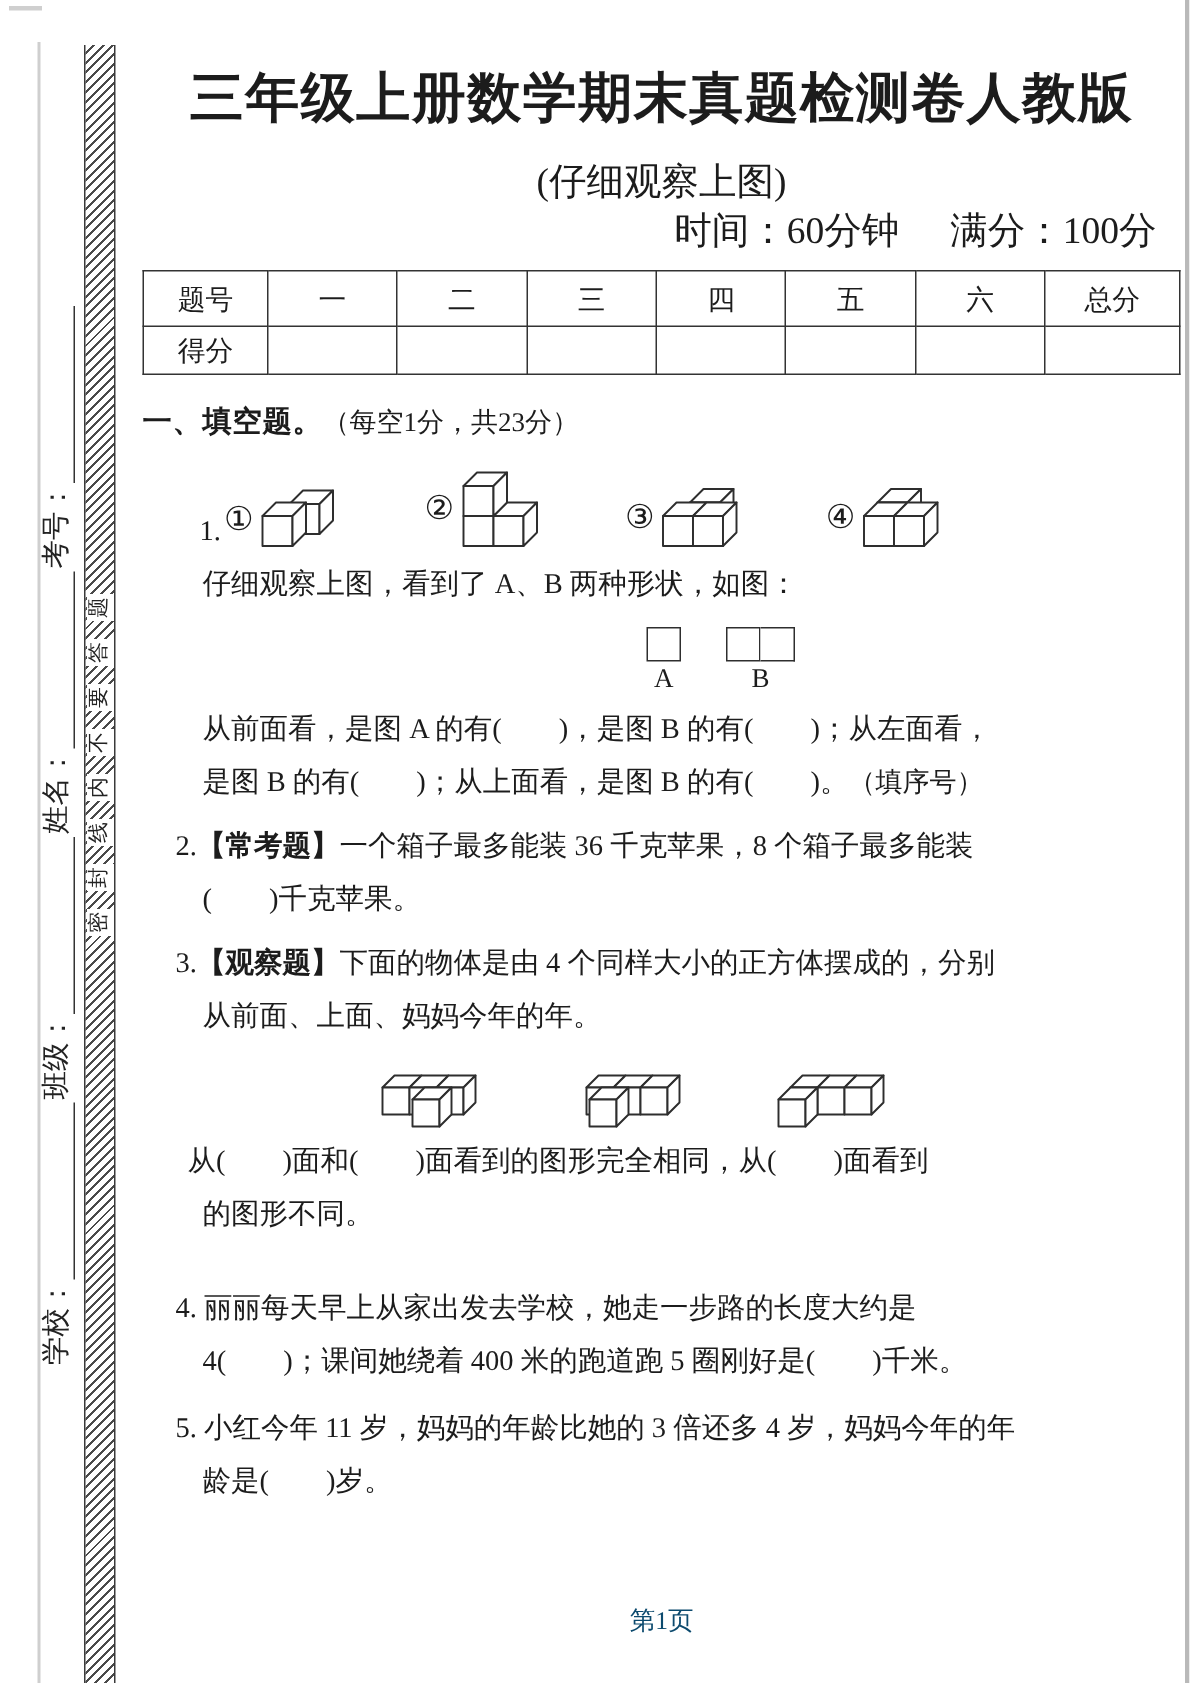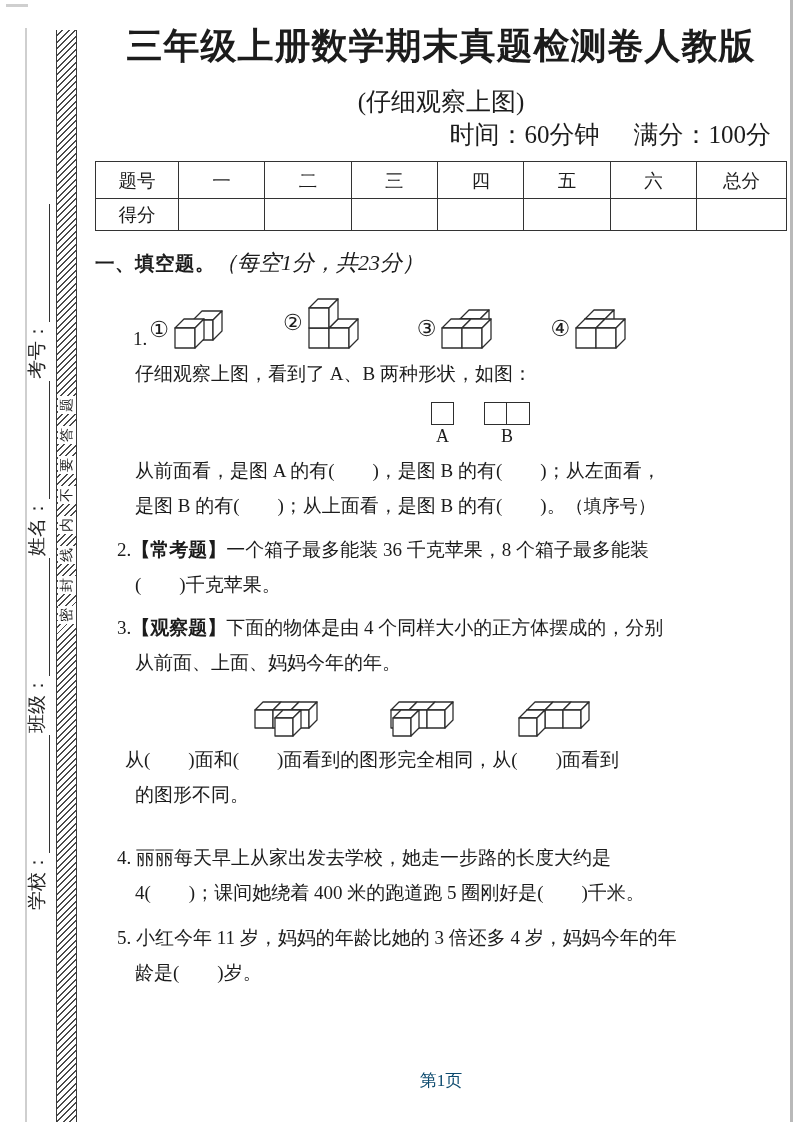--- a/index.html
+++ b/index.html
@@ -21,37 +21,37 @@
   .field-blank { display:inline-block; width:118px; border-bottom:1.5px solid #333; height:20px; margin-right:2px; }
 
   .seal-line { position:absolute; left:56px; top:30px; bottom:0; width:21px;
     border-left:1.5px solid #3a3a3a; border-right:1.5px solid #3a3a3a;
     background:repeating-linear-gradient(135deg, #ffffff 0px, #ffffff 3.2px, #4a4a4a 3.2px, #4a4a4a 4.6px); }
   .seal-chars { position:absolute; left:0; top:360px; width:100%; display:flex; flex-direction:column; align-items:center; }
   .seal-chars span { display:block; background:#ffffff; width:18px; height:18px; line-height:18px;
     text-align:center; font-size:14px; color:#222; margin:6px 0; transform:rotate(-90deg); }
 
   
-  .content { position:absolute; left:95px; top:0; width:692px; height:1122px; padding-top:22px; }
+  .content { position:absolute; left:95px; top:0; width:692px; height:1122px; padding-top:41px; }
   .title { text-align:center; font-size:36px; font-weight:bold; letter-spacing:1px;
     font-family:"Liberation Serif","DejaVu Serif",serif; }
   .subtitle { text-align:center; font-size:25px; margin-top:14px; }
   .info-line { text-align:right; padding-right:16px; font-size:25px; }
   .info-line .gap { display:inline-block; width:34px; }
 
   table.score { width:100%; border-collapse:collapse; margin-top:10px; table-layout:fixed;
     font-size:18.5px; }
   table.score td { border:1.6px solid #333; text-align:center; }
   table.score tr.r1 td { height:37px; }
   table.score tr.r2 td { height:32px; }
   table.score col.c0 { width:12%; } table.score col.c7 { width:13%; }
 
   .sec-head { margin-top:17px; font-size:19.5px; }
   .sec-bold { font-weight:bold; font-family:"Liberation Sans","DejaVu Sans",sans-serif; letter-spacing:0.5px; }
-  .sec-note { font-size:22px;font-style:italic; }
+  .sec-note { font-size:18px; }
 
   .q-line { font-size:19px; line-height:35px; padding-left:40px; }
   .q-first { padding-left:22px; }
   .q-tag { font-weight:bold; font-family:"Liberation Sans","DejaVu Sans",sans-serif; }
   .q-note { font-size:18px; }
 
   .fig-row1 { display:flex; align-items:flex-end; padding-left:38px; margin-top:10px; height:62px; }
   .fig-item { display:flex; align-items:center; margin-right:0; }
   .circ { font-size:22px; margin-right:4px; }
   .qnum { font-size:19px; margin-right:2px; } .sp2 { width:58px; } .sp3 { width:56px; }

